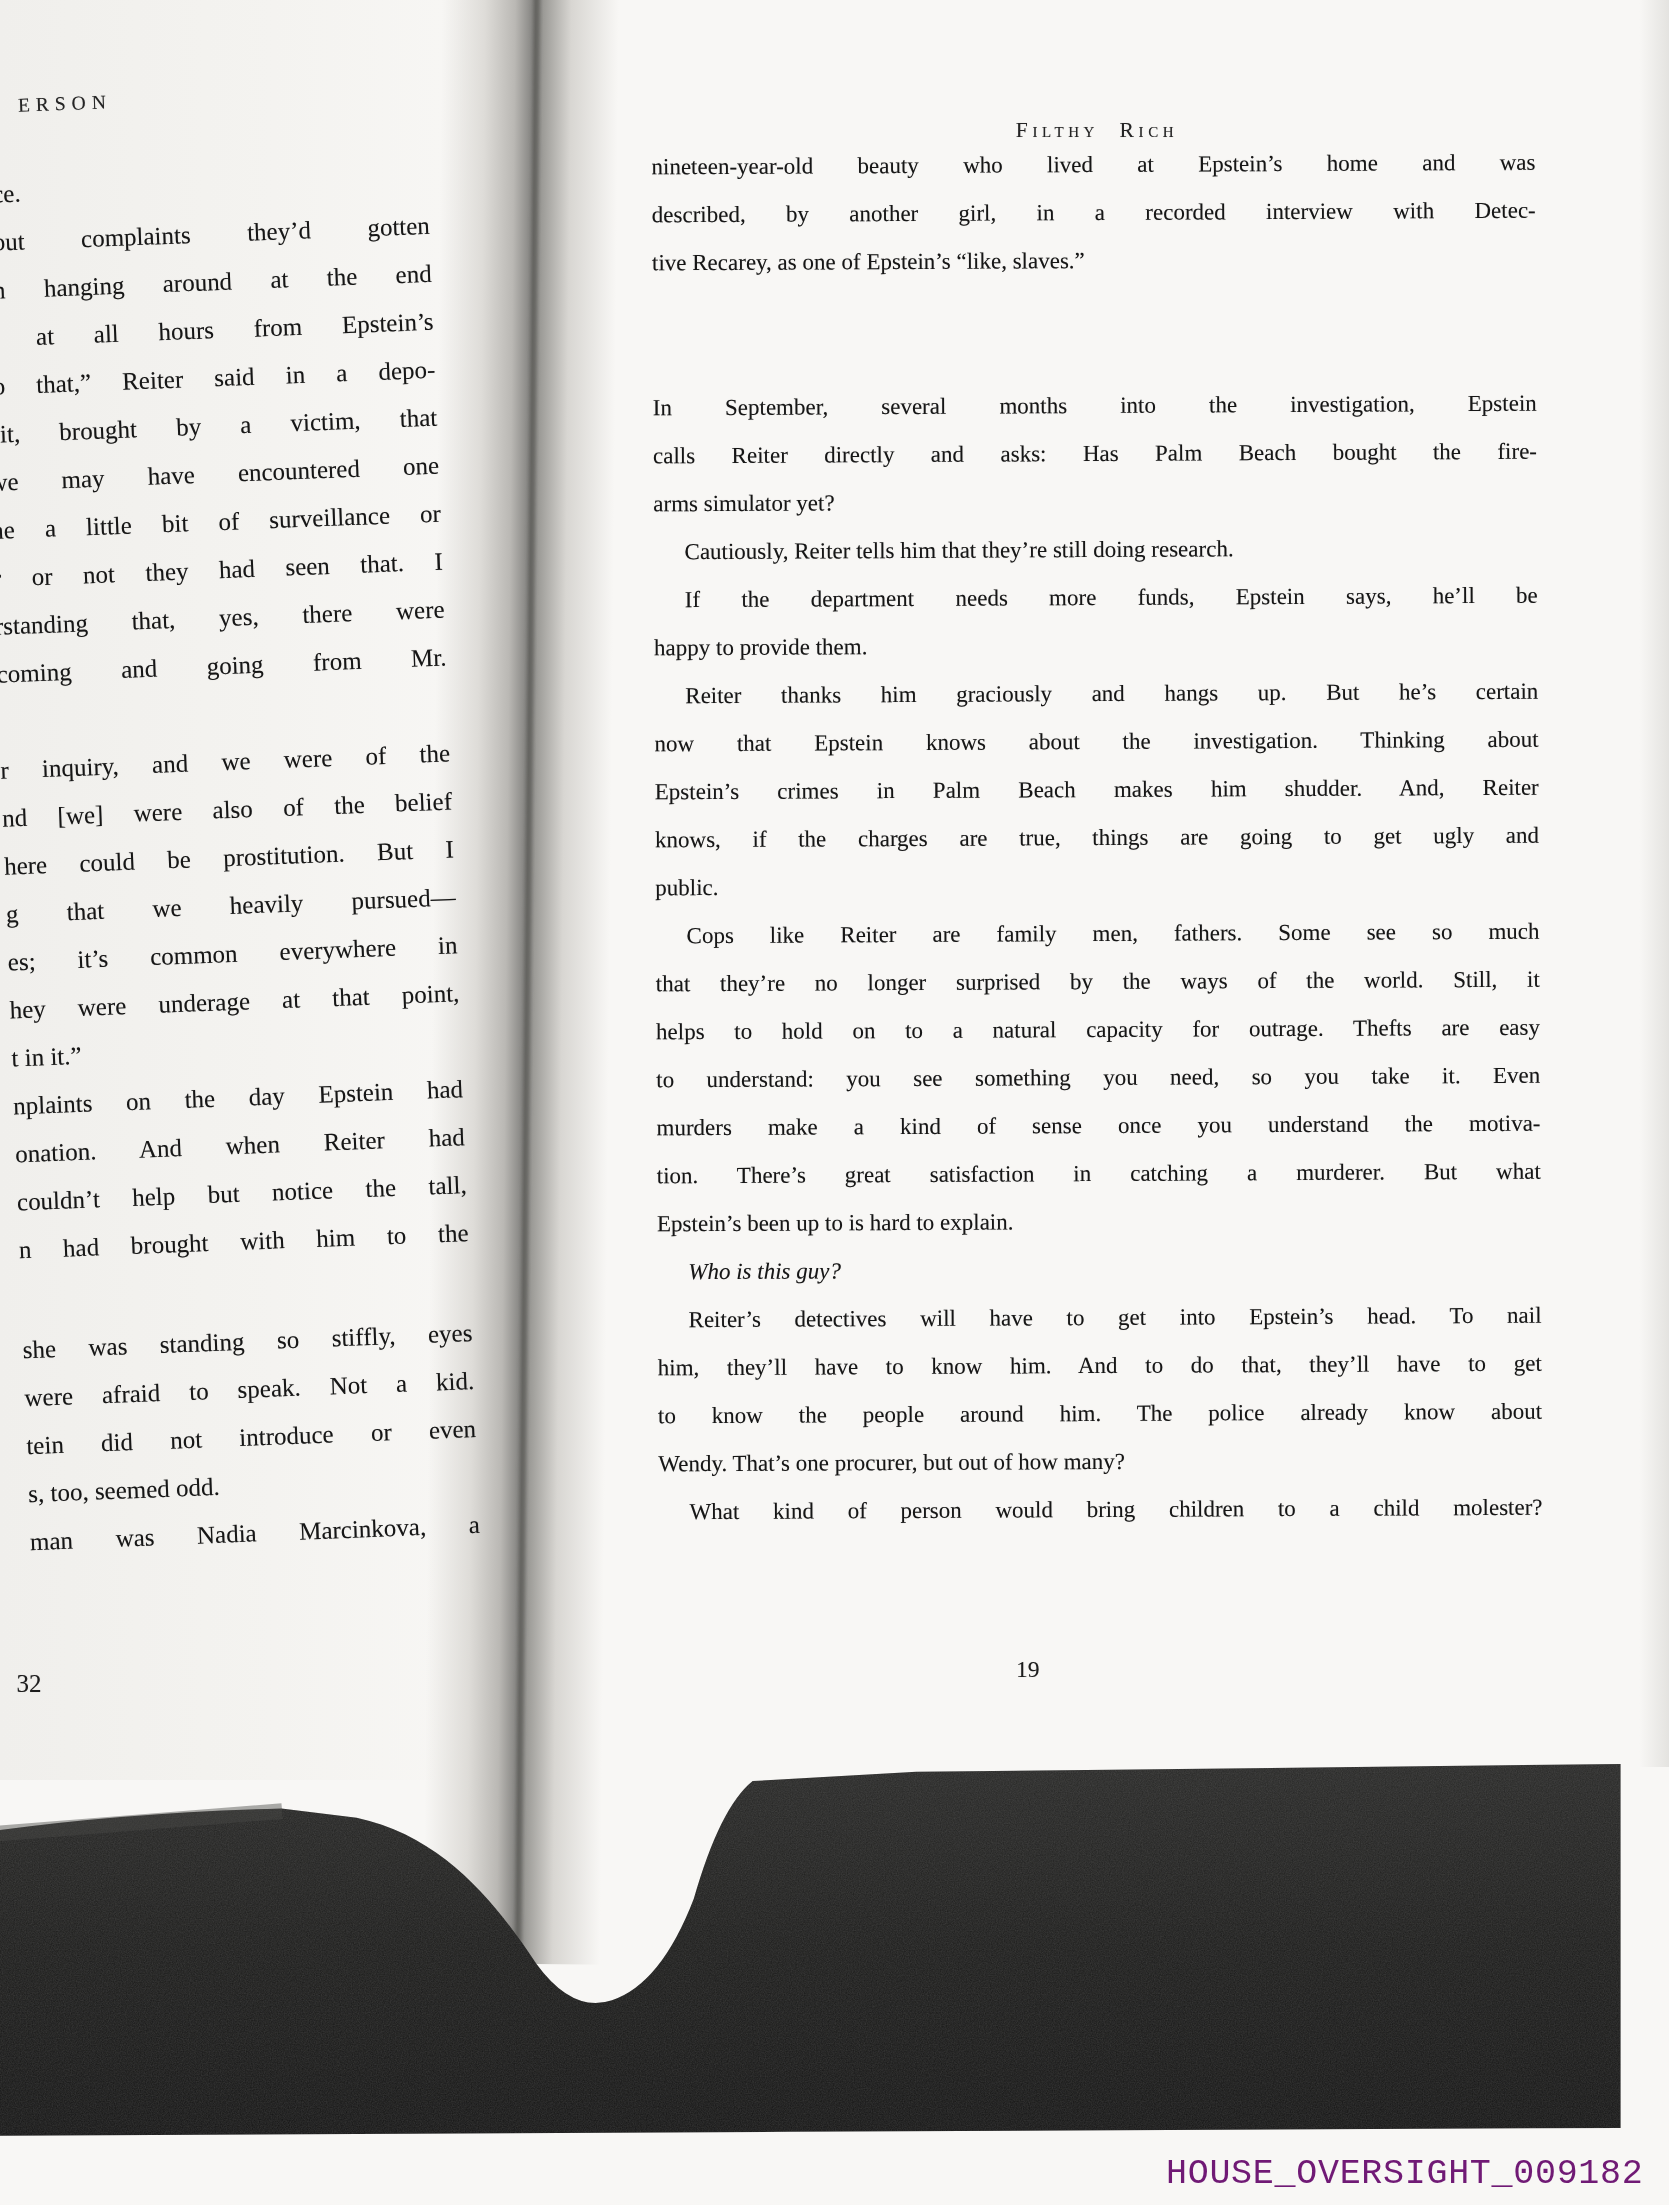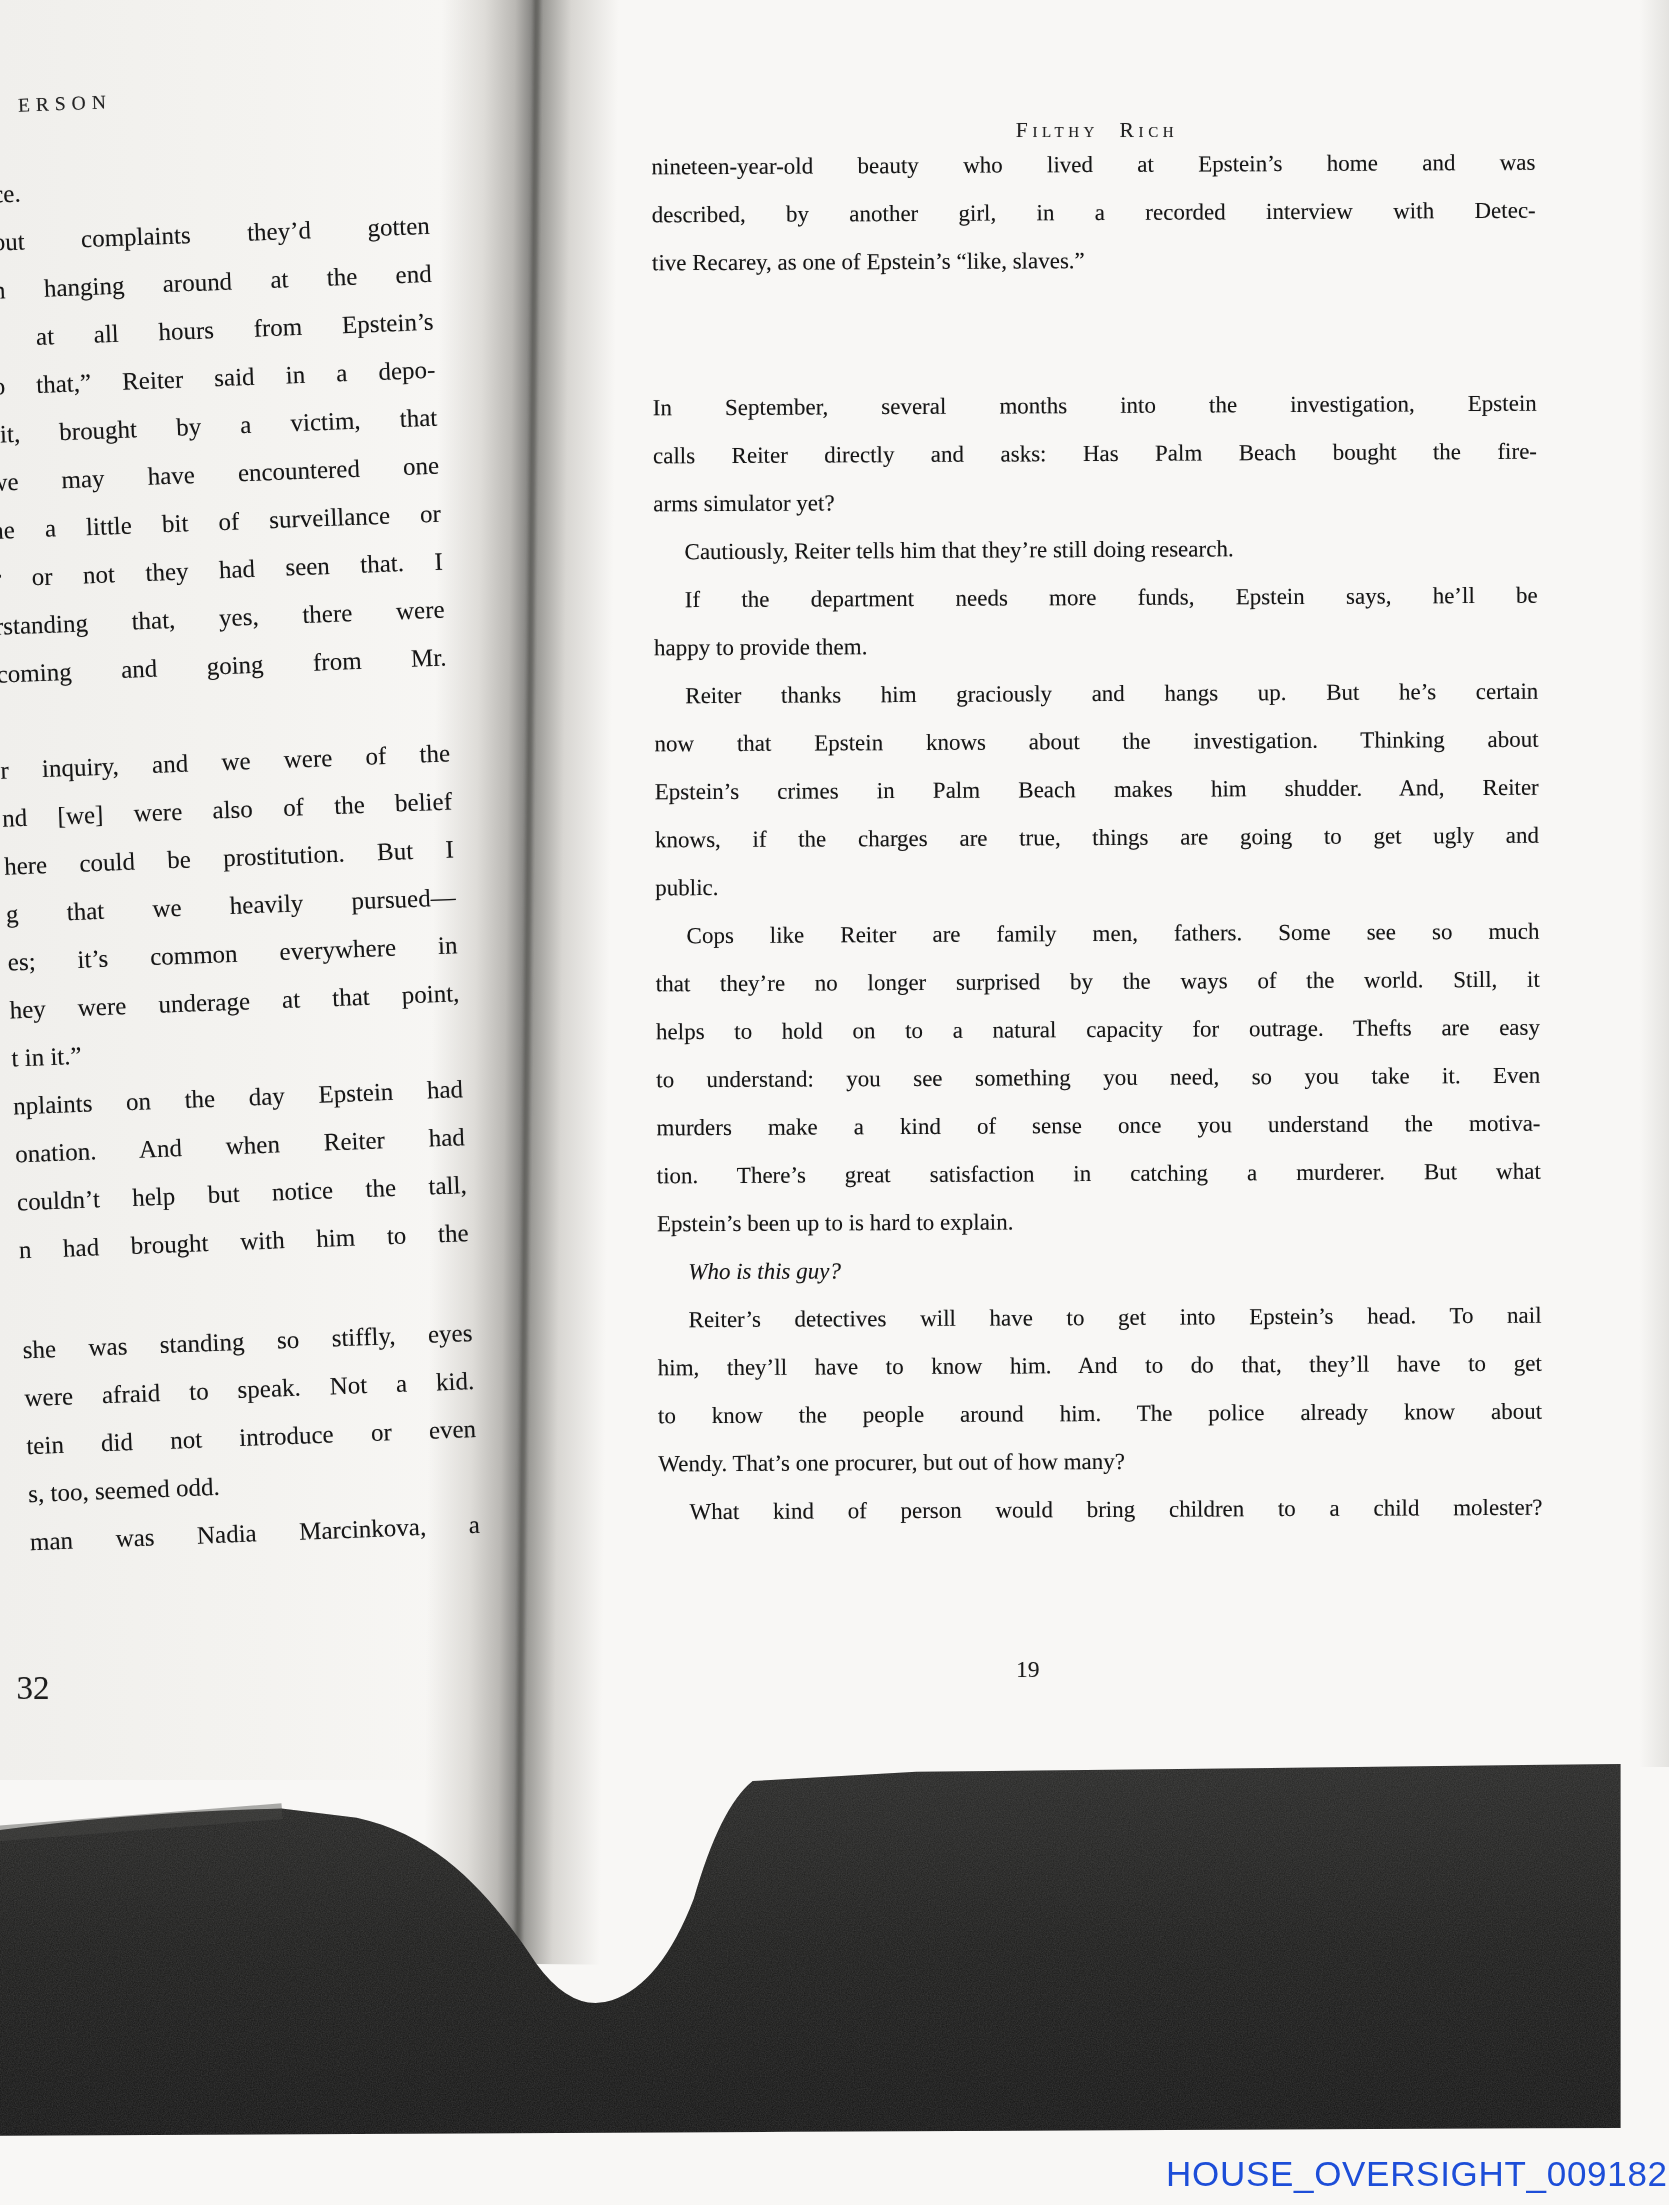--- a/index.html
+++ b/index.html
@@ -68,32 +68,32 @@
   .running-head{
     position:absolute;letter-spacing:5.9px;color:#242424;
     text-shadow:0 0 0.7px rgba(25,25,25,.4);
   }
   .head-left{left:18.3px;top:93px;font-size:19.6px;transform:rotate(-2deg);}
   .head-right{
     left:655px;top:82px;width:884px;text-align:center;
     font-size:21.6px;font-variant:small-caps;letter-spacing:4.6px;word-spacing:10.5px;margin-top:36px;
   }
   .page-number{
-    position:absolute;font-size:33px;color:#1d1d1d;
+    position:absolute;font-size:25px;color:#1d1d1d;
     text-shadow:0 0 0.7px rgba(25,25,25,.35);
   }
   .pn-left{left:16.4px;top:1670px;}
   .pn-right{left:1016px;top:1656px;font-size:23.6px;}
 
   .band-svg{position:absolute;left:0;top:1735px;}
 
   .bates{
     position:absolute;left:1166px;top:2154px;
-    font-family:Liberation Sans, sans-serif;
-    font-size:35px;color:#1d4ed8;letter-spacing:0.7px;white-space:nowrap;
+    font-family:Liberation Mono, monospace;
+    font-size:35px;color:#701a75;letter-spacing:0.7px;white-space:nowrap;
   }
 </style>
 </head>
 <body>
 
 <div class="left-paper"></div>
 <div class="gutter">
   <div class="gutter-core"></div>
 </div>
 <div class="right-edge-shade"></div>

